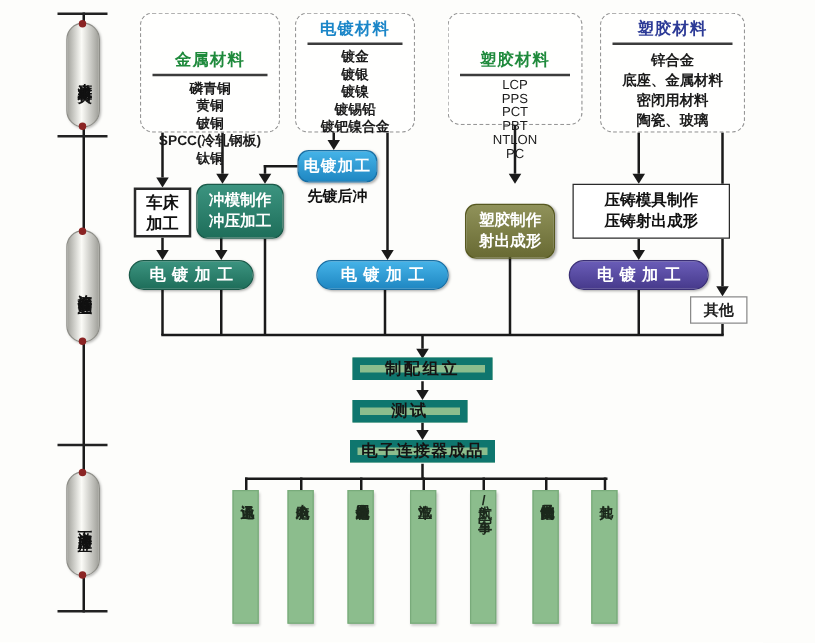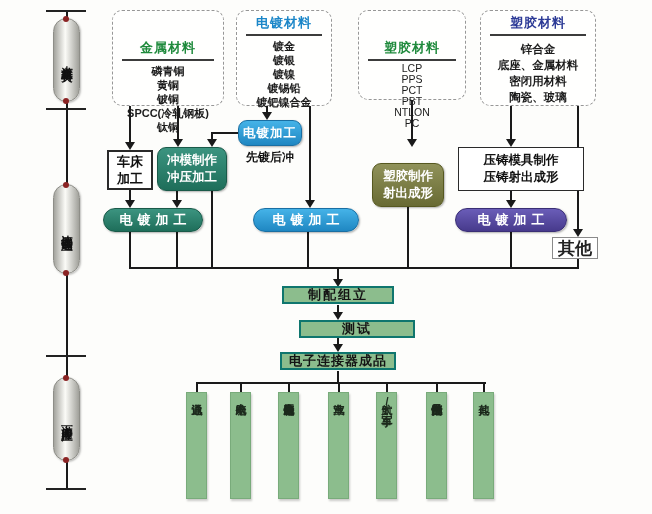--- a/index.html
+++ b/index.html
@@ -46,25 +46,25 @@
   .teal  { background:linear-gradient(180deg,#3c9480,#1e6e5a); border:1px solid #1a5a49; }
   .blue  { background:linear-gradient(180deg,#45b3e8,#1f87c2); border:1px solid #1a6fa3; }
   .purple{ background:linear-gradient(180deg,#6a5db8,#473a8c); border:1px solid #3a2f75; }
   .olive { background:linear-gradient(180deg,#90925a,#686a33); border:1px solid #565820; }
   .pbar  { position:absolute; top:208px; height:24px; border-radius:12px; color:#fff;
            font-weight:bold; font-size:13px; letter-spacing:5px; text-indent:5px;
            display:flex; align-items:center; justify-content:center; z-index:3;
            box-shadow:1px 1px 2px rgba(0,0,0,.3); }
   .note { position:absolute; font-size:12px; font-weight:bold; color:#111; text-align:center; z-index:3; }
   .otherbox { position:absolute; left:552px; top:237px; width:46px; height:22px;
-              background:#fff; border:1.5px solid #8a8a8a; font-size:17px; font-weight:bold;
+              background:#fff; border:1.5px solid #8a8a8a; font-size:12px; font-weight:bold;
               color:#222; display:flex; align-items:center; justify-content:center; z-index:3; }
 
   
-  .gbar { position:absolute; background:#8cbd8d; border:2px solid #0f766e;
+  .gbar { position:absolute; background:#8cbd8d; border:6px solid #0f766e;
           display:flex; align-items:center; justify-content:center;
           font-size:13px; font-weight:bold; color:#141414; letter-spacing:2px; z-index:3; }
 
   
   .abar { position:absolute; top:392px; width:21px; height:107px; background:#8cbd8d;
           border:1px solid #79ab7b; box-shadow:1px 2px 2px rgba(0,0,0,.2);
           display:flex; justify-content:center; z-index:3; }
   .abar span { writing-mode:vertical-rl; text-orientation:upright; font-size:11px;
                font-weight:bold; color:#1c291c; padding-top:2px; }
 </style>
@@ -172,21 +172,21 @@
   <div class="pbar blue" style="left:253px;width:106px">
     <span>电镀加工</span>
   </div>
   <div class="pbar purple" style="left:455px;width:112px">
     <span>电镀加工</span>
   </div>
 
   <div class="otherbox">其他</div>
 
   <div class="gbar" style="left:282px;top:286px;width:112px;height:18px">制配组立</div>
-  <div class="gbar" style="left:299px;top:320px;width:116px;height:18px">测试</div>
+  <div class="gbar" style="left:282px;top:320px;width:92px;height:18px">测试</div>
   <div class="gbar" style="left:280px;top:352px;width:116px;height:18px;letter-spacing:1px">电子连接器成品</div>
 
   <div class="abar" style="left:186px">
     <span>通讯业</span>
     </div>
   <div class="abar" style="left:230px">
     <span>个人电脑</span>
     </div>
   <div class="abar" style="left:278px">
     <span>个人电脑周边设备</span>

